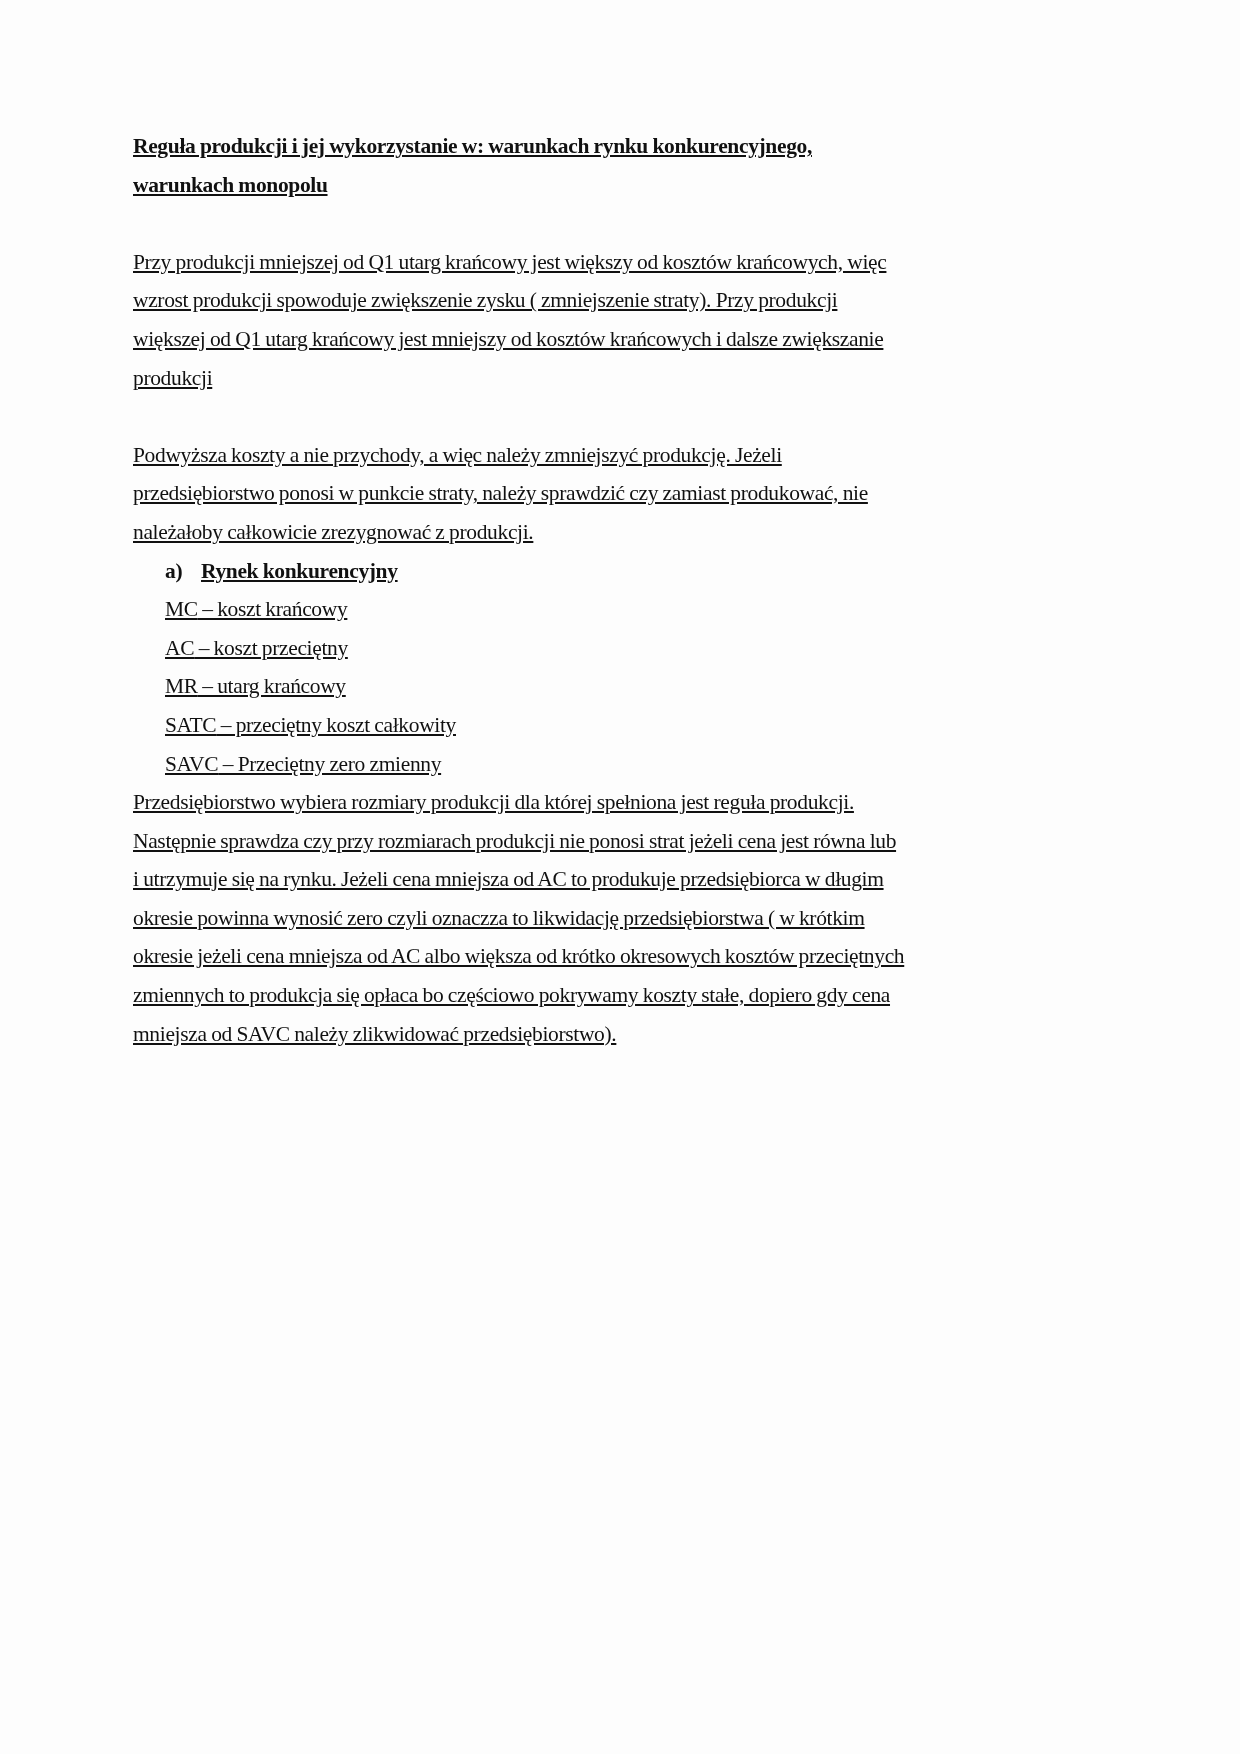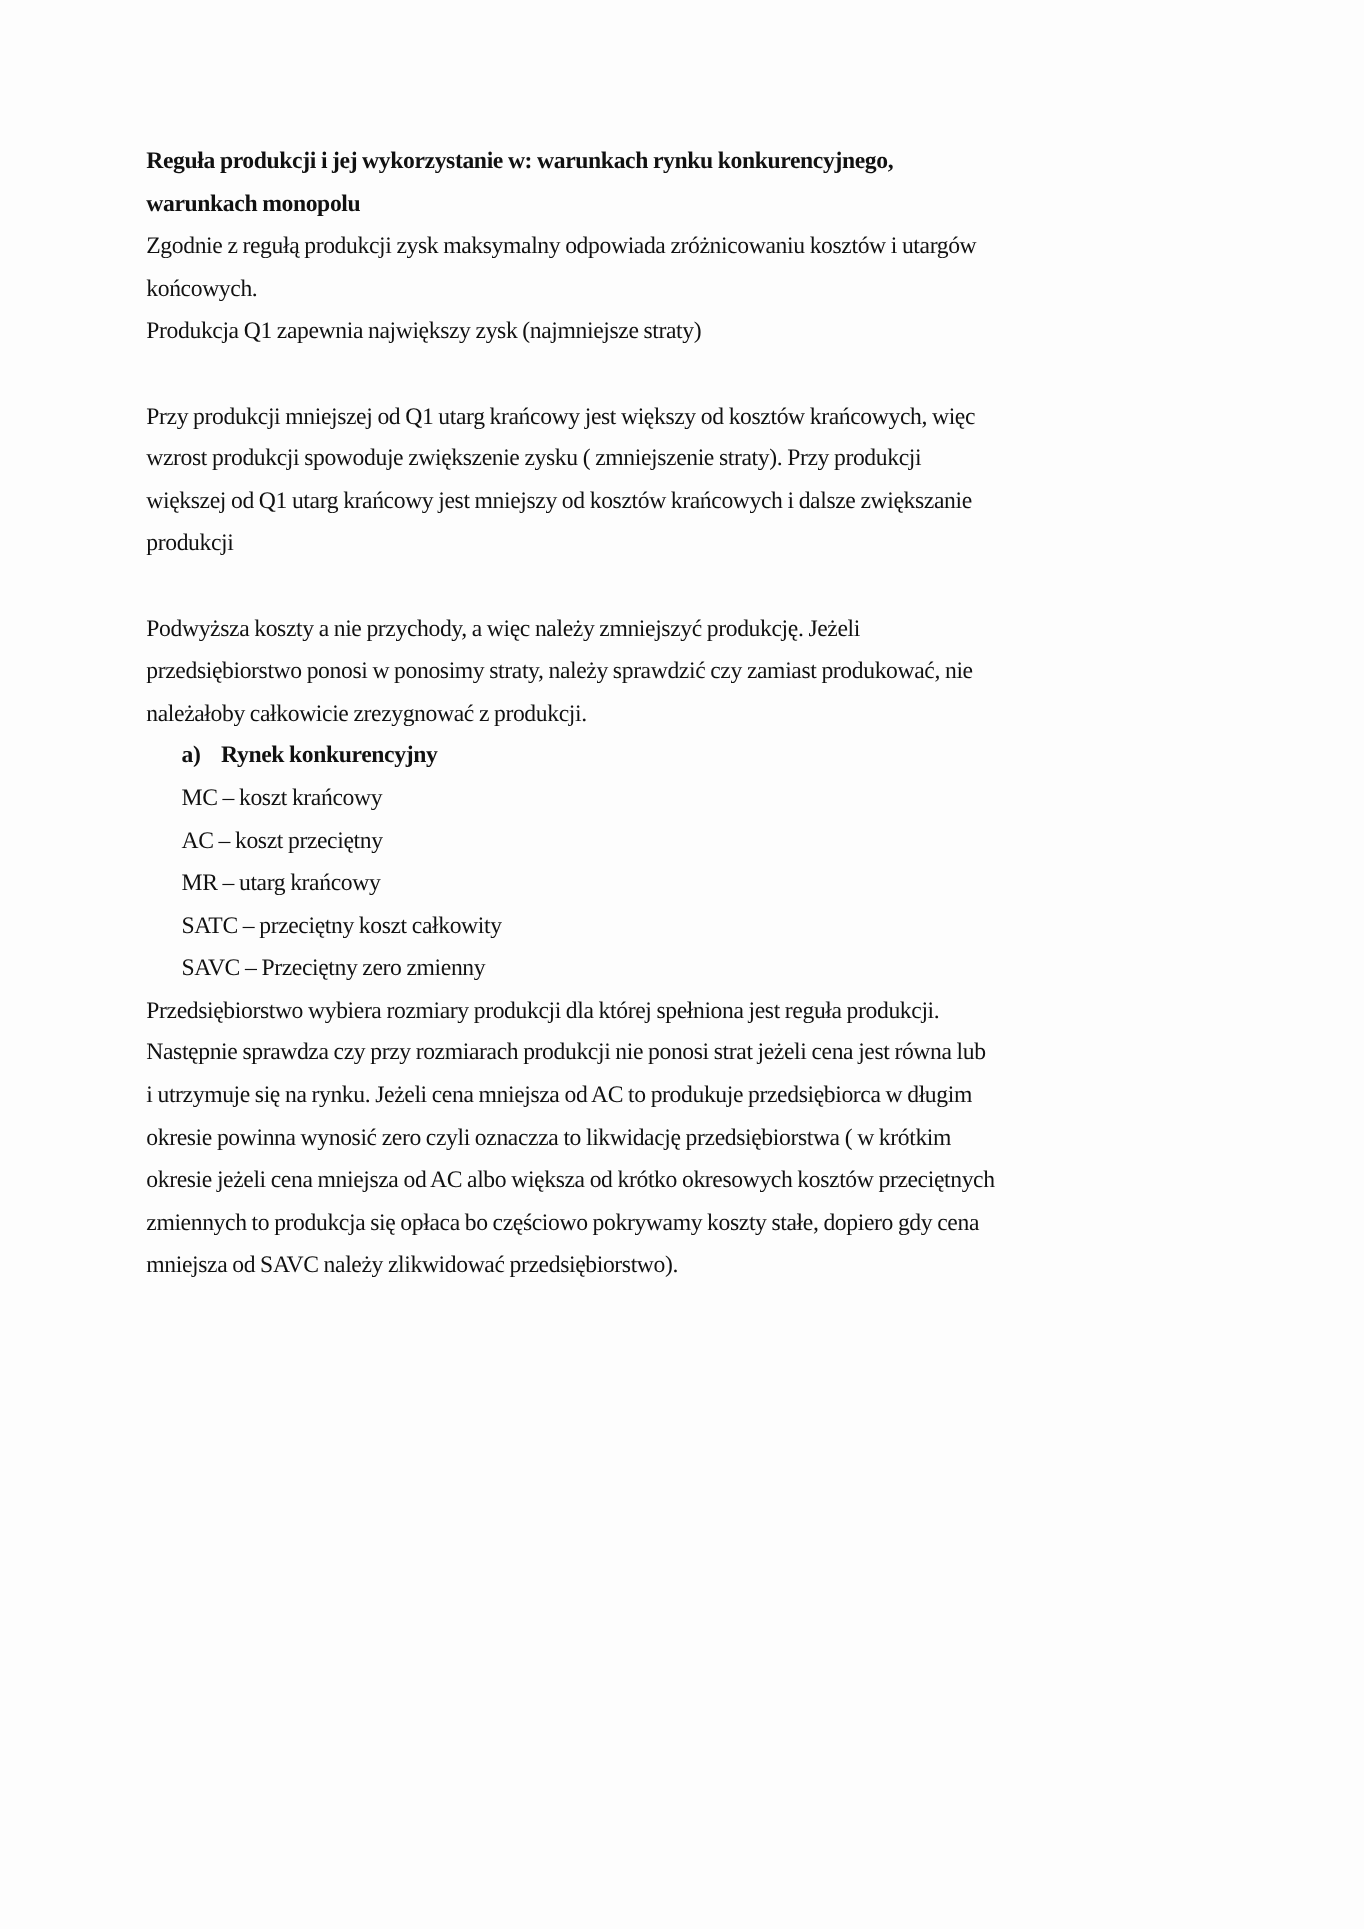--- a/index.html
+++ b/index.html
@@ -21,60 +21,56 @@
       top: 127px;
       width: 990px;
     }
     .line {
       font-size: 21.5px;
       line-height: 38.6px;
       height: 38.6px;
       white-space: nowrap;
       letter-spacing: -0.35px;
       word-spacing: -0.5px;
+      text-decoration: underline;
     }
     .bold { font-weight: bold; }
     .blank { height: 38.6px; }
     .indent { padding-left: 32px; }
     .list-label {
       display: inline-block;
       width: 36px;
       font-weight: bold;
     }
   </style>
 </head>
 <body>
 
 <div class="page">
 
   <div>
     <div class="line bold">Reguła produkcji i jej wykorzystanie w: warunkach rynku konkurencyjnego,</div>
     <div class="line bold">warunkach monopolu</div>
   </div>
 
-  <div>
-    <div class="line">Zgodnie z regułą produkcji zysk maksymalny odpowiada zróżnicowaniu kosztów i utargów</div>
-    <div class="line">końcowych.</div>
-    <div class="line">Produkcja Q1 zapewnia największy zysk (najmniejsze straty)</div>
-  </div>
 
   <div class="blank"></div>
 
   <div>
     <div class="line">Przy produkcji mniejszej od Q1 utarg krańcowy jest większy od kosztów krańcowych, więc</div>
     <div class="line">wzrost produkcji spowoduje zwiększenie zysku ( zmniejszenie straty). Przy produkcji</div>
     <div class="line">większej od Q1 utarg krańcowy jest mniejszy od kosztów krańcowych i dalsze zwiększanie</div>
     <div class="line">produkcji</div>
   </div>
 
   <div class="blank"></div>
 
   <div>
     <div class="line">Podwyższa koszty a nie przychody, a więc należy zmniejszyć produkcję. Jeżeli</div>
-    <div class="line">przedsiębiorstwo ponosi w ponosimy straty, należy sprawdzić czy zamiast produkować, nie</div>
+    <div class="line">przedsiębiorstwo ponosi w punkcie straty, należy sprawdzić czy zamiast produkować, nie</div>
     <div class="line">należałoby całkowicie zrezygnować z produkcji.</div>
   </div>
 
 
   <div>
     <div class="line indent bold">
       <span class="list-label">a)</span><span>Rynek konkurencyjny</span>
     </div>
     <div class="line indent">
       <span>MC</span><span> – koszt krańcowy</span>

